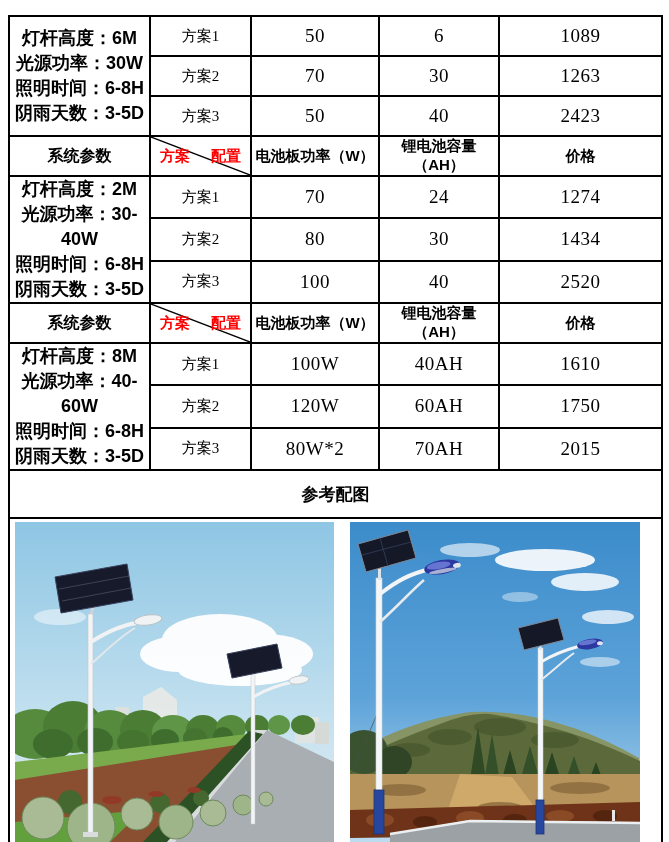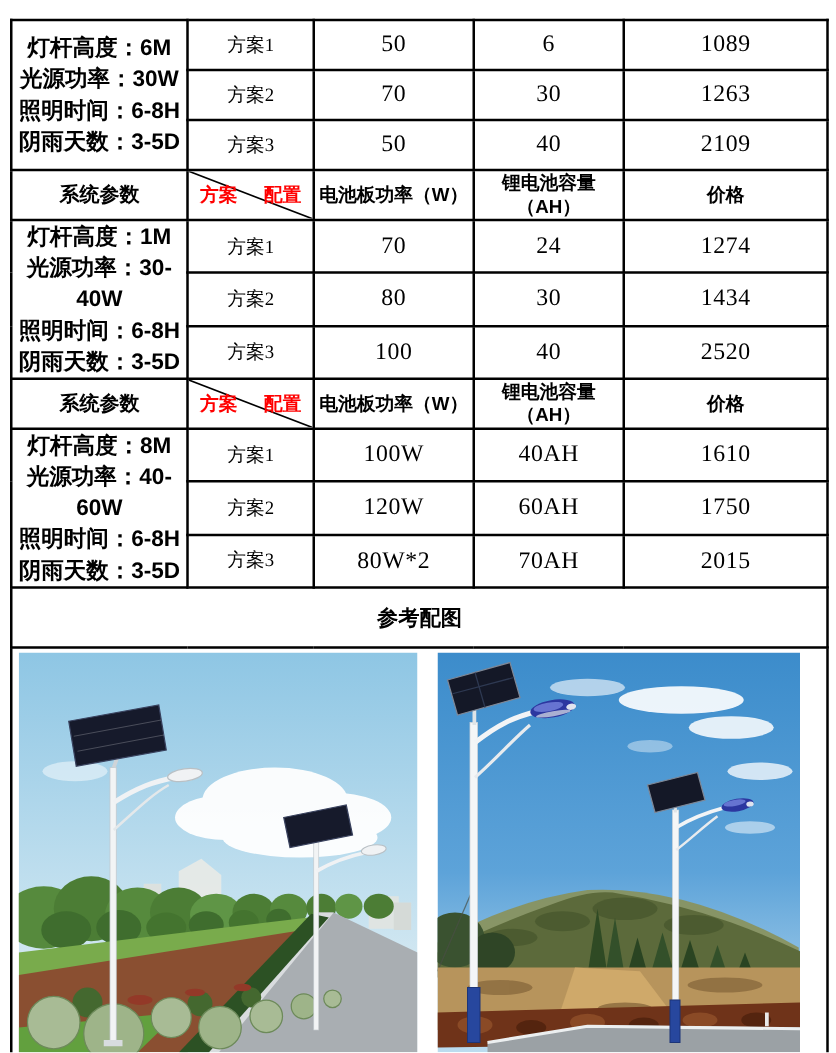--- a/index.html
+++ b/index.html
@@ -67,42 +67,42 @@
       <tr class="r40">
         <td class="plan-cell">方案2</td>
         <td class="num-cell">70</td>
         <td class="num-cell">30</td>
         <td class="num-cell">1263</td>
       </tr>
       <tr class="r40">
         <td class="plan-cell">方案3</td>
         <td class="num-cell">50</td>
         <td class="num-cell">40</td>
-        <td class="num-cell">2109</td>
+        <td class="num-cell">2423</td>
       </tr>
 
       <tr class="r40">
         <td class="hdr-black">系统参数</td>
         <td class="diag-cell">
           <svg class="diag-line" viewBox="0 0 101 40" preserveAspectRatio="none">
               <line x1="0" y1="0" x2="101" y2="40" stroke="#000" stroke-width="1.4"></line>
             </svg>
           <div class="diag-inner">
             <span>方案</span>
             <span>配置</span>
           </div>
         </td>
         <td class="hdr-red">电池板功率（W）</td>
         <td class="hdr-red">锂电池容量（AH）</td>
         <td class="hdr-red">价格</td>
       </tr>
 
       <tr class="r40">
         <td class="spec-cell" rowspan="3">
-          <div>灯杆高度：1M</div>
+          <div>灯杆高度：2M</div>
           <div>光源功率：30-40W</div>
           <div>照明时间：6-8H</div>
           <div>阴雨天数：3-5D</div>
         </td>
         <td class="plan-cell">方案1</td>
         <td class="num-cell">70</td>
         <td class="num-cell">24</td>
         <td class="num-cell">1274</td>
       </tr>
       <tr class="r40">

